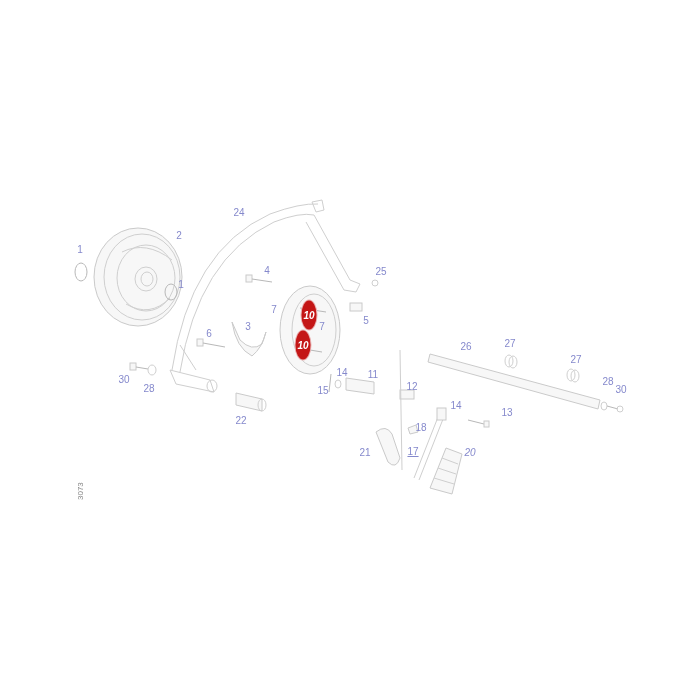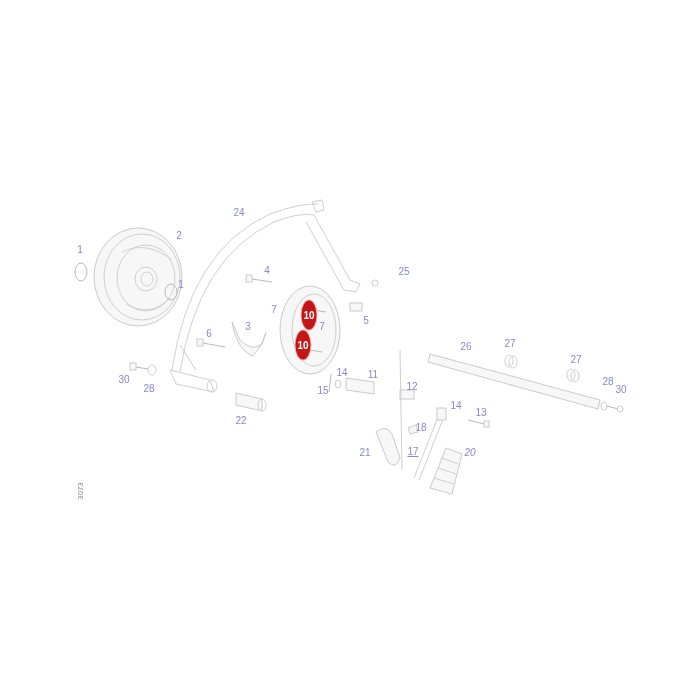--- a/index.html
+++ b/index.html
@@ -1,19 +1,19 @@
 <!DOCTYPE html>
 <html><head>
 <meta charset="utf-8">
 <style>
   html, body { margin: 0; padding: 0; background: #ffffff; }
   body { width: 700px; height: 700px; position: relative; overflow: hidden; font-family: "Liberation Sans", sans-serif; }
   #diagram { position: absolute; left: 0; top: 0; width: 700px; height: 700px; }
   .part-label { position: absolute; font-size: 10px; color: #8589cc; line-height: 1; white-space: nowrap; transform: translate(-50%, -50%); cursor: pointer; }
-  .hot-label { position: absolute; width: 15px; height: 29px; border-radius: 50%; background: #c41616; color: #ffffff; font-size: 10px; font-weight: bold; display: flex; align-items: center; justify-content: center; transform: translate(-50%, -50%); box-shadow: 0 0 0 1px #e8b0b0; cursor: pointer; }
+  .hot-label { position: absolute; width: 15px; height: 29px; border-radius: 50%; background: #c41616; color: #ffffff; font-size: 10px; font-weight: bold; display: flex; align-items: center; justify-content: center; transform: translate(-50%, -50%); box-shadow: 0 0 0 1px #e8b0b0; cursor: pointer; font-style: italic; }
   .side-code { position: absolute; left: 76px; top: 500px; font-size: 8px; color: #888888; transform: rotate(-90deg); transform-origin: left top; }
   svg .ln { fill: none; stroke: #cfcfcf; stroke-width: 1; }
   svg .ln2 { fill: #f7f7f7; stroke: #cacaca; stroke-width: 1; }
   svg .dk { fill: none; stroke: #b8b8b8; stroke-width: 1; }
 </style>
 </head>
 <body>
 
 <div id="diagram">
   <svg width="700" height="700" viewBox="0 0 700 700">
@@ -109,40 +109,40 @@
       <line class="ln" x1="434" y1="478" x2="454" y2="484"></line>
     </g>
   </svg>
 
   
   <span class="part-label" style="left:80px;top:250px;">1</span>
   <span class="part-label" style="left:179px;top:236px;">2</span>
   <span class="part-label" style="left:181px;top:285px;">1</span>
   <span class="part-label" style="left:239px;top:213px;">24</span>
   <span class="part-label" style="left:267px;top:271px;">4</span>
-  <span class="part-label" style="left:381px;top:272px;margin-left:23px;">25</span>
+  <span class="part-label" style="left:381px;top:272px;">25</span>
   <span class="part-label" style="left:274px;top:310px;">7</span>
   <span class="part-label" style="left:322px;top:327px;">7</span>
   <span class="part-label" style="left:366px;top:321px;">5</span>
   <span class="part-label" style="left:248px;top:327px;">3</span>
   <span class="part-label" style="left:209px;top:334px;">6</span>
   <span class="part-label" style="left:124px;top:380px;">30</span>
   <span class="part-label" style="left:149px;top:389px;">28</span>
   <span class="part-label" style="left:241px;top:421px;">22</span>
   <span class="part-label" style="left:342px;top:373px;text-align:center;">14</span>
   <span class="part-label" style="left:373px;top:375px;">11</span>
   <span class="part-label" style="left:323px;top:391px;">15</span>
   <span class="part-label" style="left:412px;top:387px;text-align:right;">12</span>
   <span class="part-label" style="left:466px;top:347px;">26</span>
   <span class="part-label" style="left:510px;top:344px;">27</span>
   <span class="part-label" style="left:576px;top:360px;">27</span>
   <span class="part-label" style="left:608px;top:382px;">28</span>
   <span class="part-label" style="left:621px;top:390px;">30</span>
   <span class="part-label" style="left:456px;top:406px;">14</span>
-  <span class="part-label" style="left:481px;top:413px;text-align:center;">13</span>
+  <span class="part-label" style="left:507px;top:413px;text-align:center;">13</span>
   <span class="part-label" style="left:421px;top:428px;">18</span>
   <span class="part-label" style="left:413px;top:452px;text-decoration:underline;">17</span>
   <span class="part-label" style="left:365px;top:453px;text-align:center;">21</span>
   <span class="part-label" style="left:470px;top:453px;font-style:italic;">20</span>
 
   
   <span class="hot-label" style="left:309px;top:315px;">10</span>
   <span class="hot-label" style="left:303px;top:345px;">10</span>
 
   

